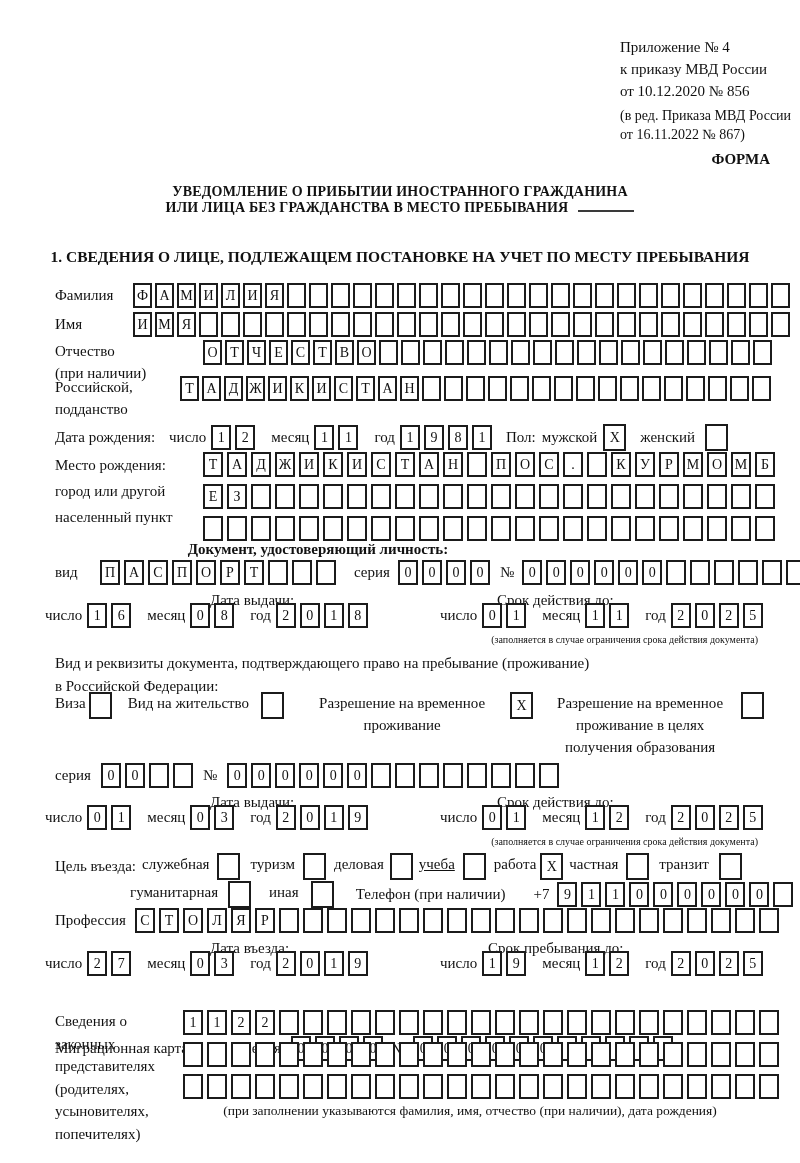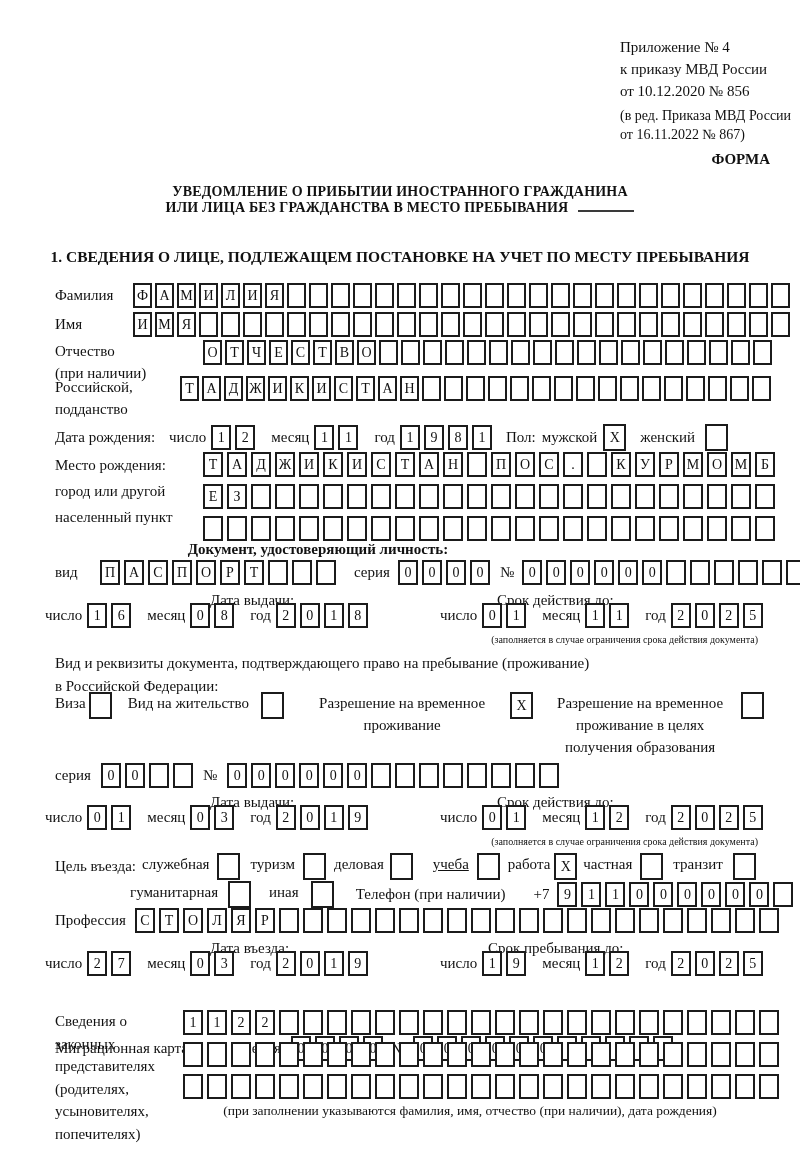--- a/index.html
+++ b/index.html
@@ -521,21 +521,21 @@
         <span class="cells box">
           <span class="cell"></span>
         </span>
       </span>
     <span class="opt" style="margin-left:8px;">
         <span class="optlbl" style="margin-right:6px;">деловая</span>
         <span class="cells box">
           <span class="cell"></span>
         </span>
       </span>
-    <span class="opt" style="margin-left:20px;text-decoration:underline;">
+    <span class="opt" style="margin-left:6px;text-decoration:underline;">
         <span class="optlbl" style="margin-right:8px;">учеба</span>
         <span class="cells box">
           <span class="cell"></span>
         </span>
       </span>
     <span class="opt" style="margin-left:8px;">
         <span class="optlbl" style="margin-right:4px;">работа</span>
         <span class="cells box">
           <span class="cell">X</span>
         </span>

